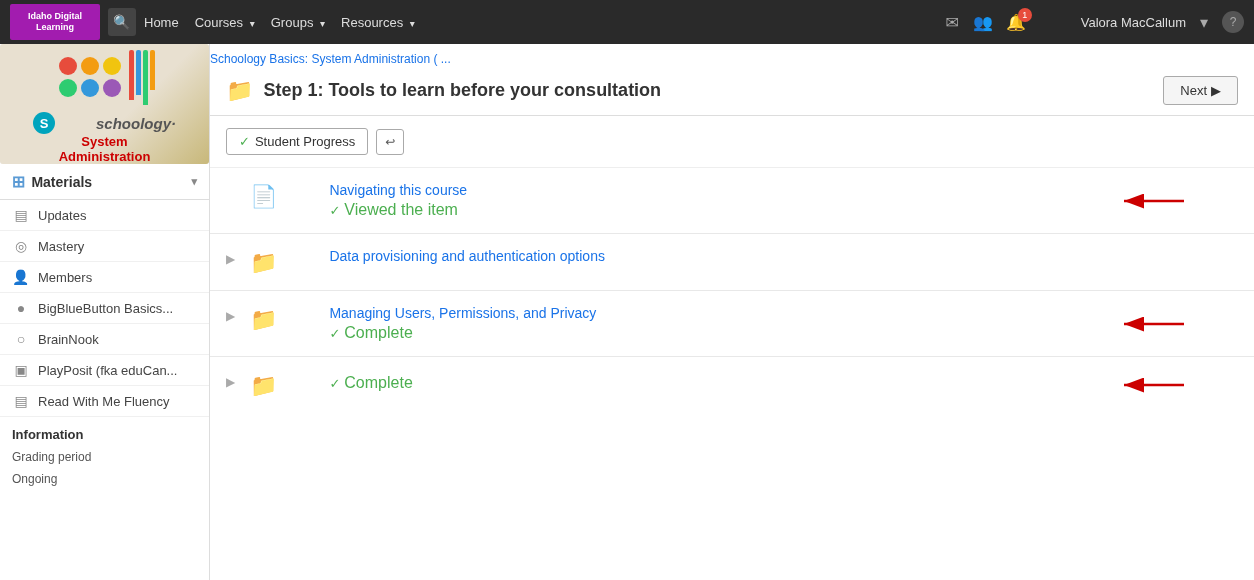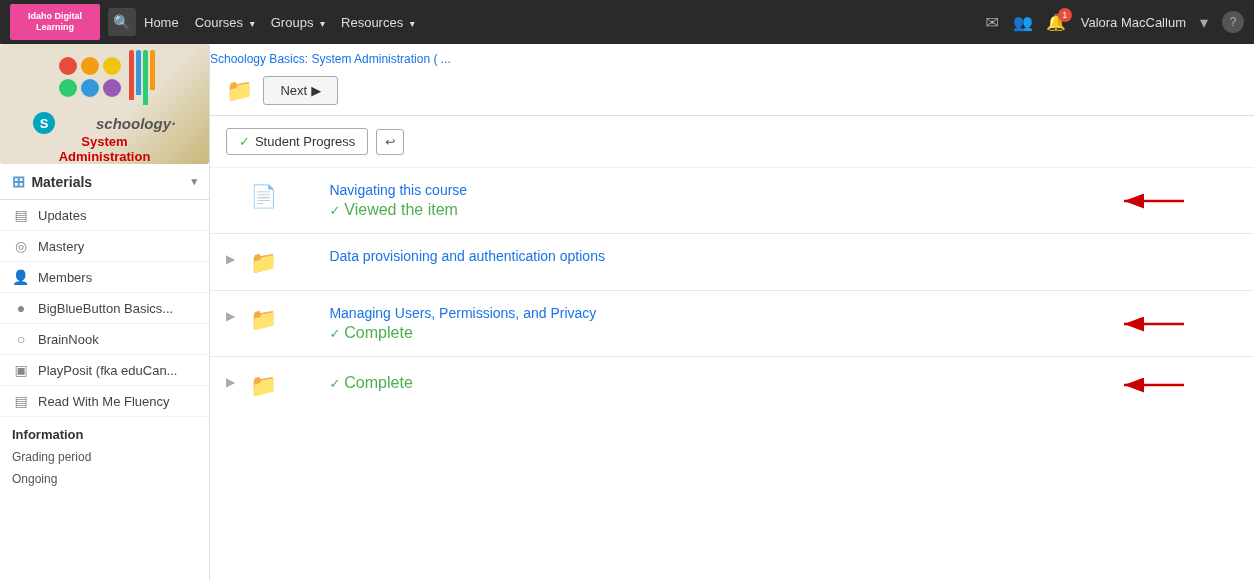--- a/index.html
+++ b/index.html
@@ -9,21 +9,21 @@
     .top-nav {
       background: #2a2a2a;
       height: 44px;
       display: flex;
       align-items: center;
       padding: 0 10px;
       gap: 8px;
       color: #fff;
     }
     .top-nav-logo {
-      background: #ec4899;
+      background: #a21caf;
       width: 90px;
       height: 36px;
       display: flex;
       align-items: center;
       justify-content: center;
       border-radius: 2px;
       font-size: 10px;
       color: #fff;
       font-weight: bold;
       flex-shrink: 0;
@@ -84,20 +84,21 @@
       height: 14px;
       font-size: 9px;
       display: flex;
       align-items: center;
       justify-content: center;
     }
     .user-name {
       color: #ddd;
       font-size: 13px;
       cursor: pointer;
+      margin-left: 40px;
     }
     .help-icon {
       background: #555;
       border-radius: 50%;
       width: 22px;
       height: 22px;
       display: flex;
       align-items: center;
       justify-content: center;
       color: #aaa;
@@ -458,20 +459,21 @@
   </div>
 
   <div class="content-area">
 
     <div class="breadcrumb">
       <a>Schoology Basics: System Administration ( ...</a>
     </div>
 
     <div class="page-header">
       <span class="page-header-icon">📁</span>
+      <span class="page-header-title">Step 1: Tools to learn before your consultation</span>
       <button class="next-btn">
         <span>Next</span>
         <span>▶</span>
       </button>
     </div>
 
     <div class="student-progress-bar">
       <button class="progress-btn">
         <span class="check-icon">✓</span>
         <span>Student Progress</span>

